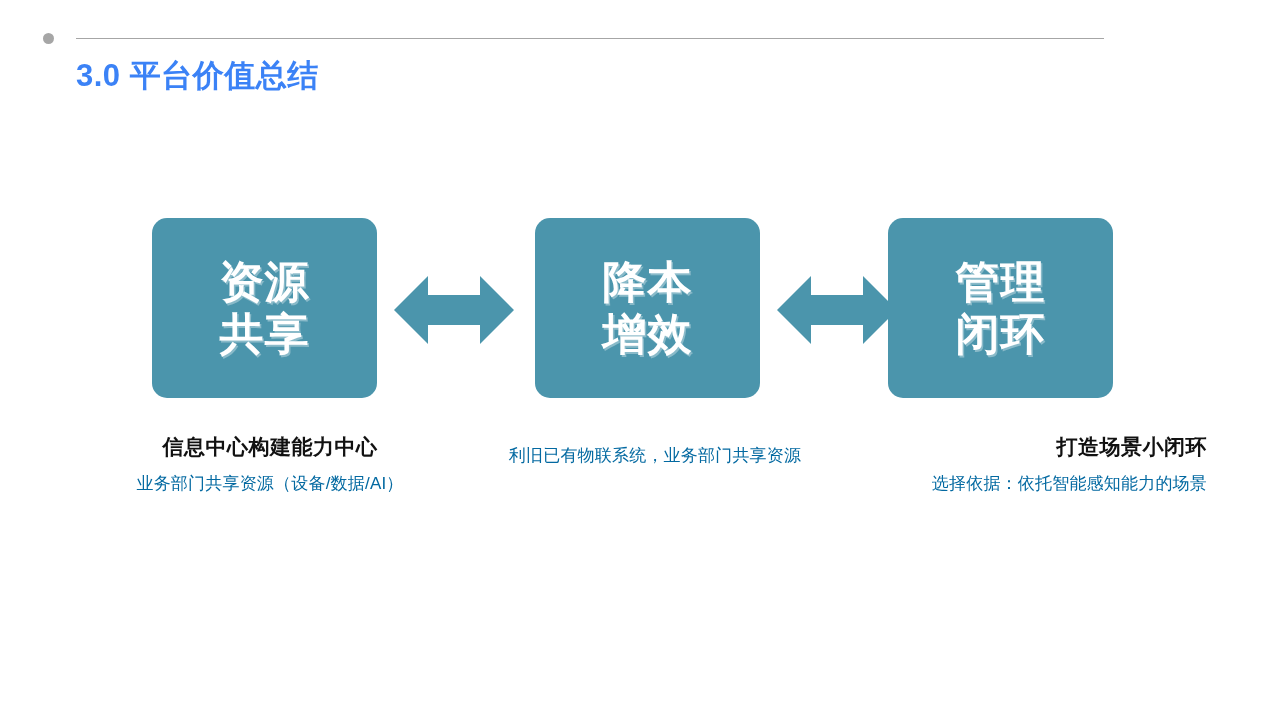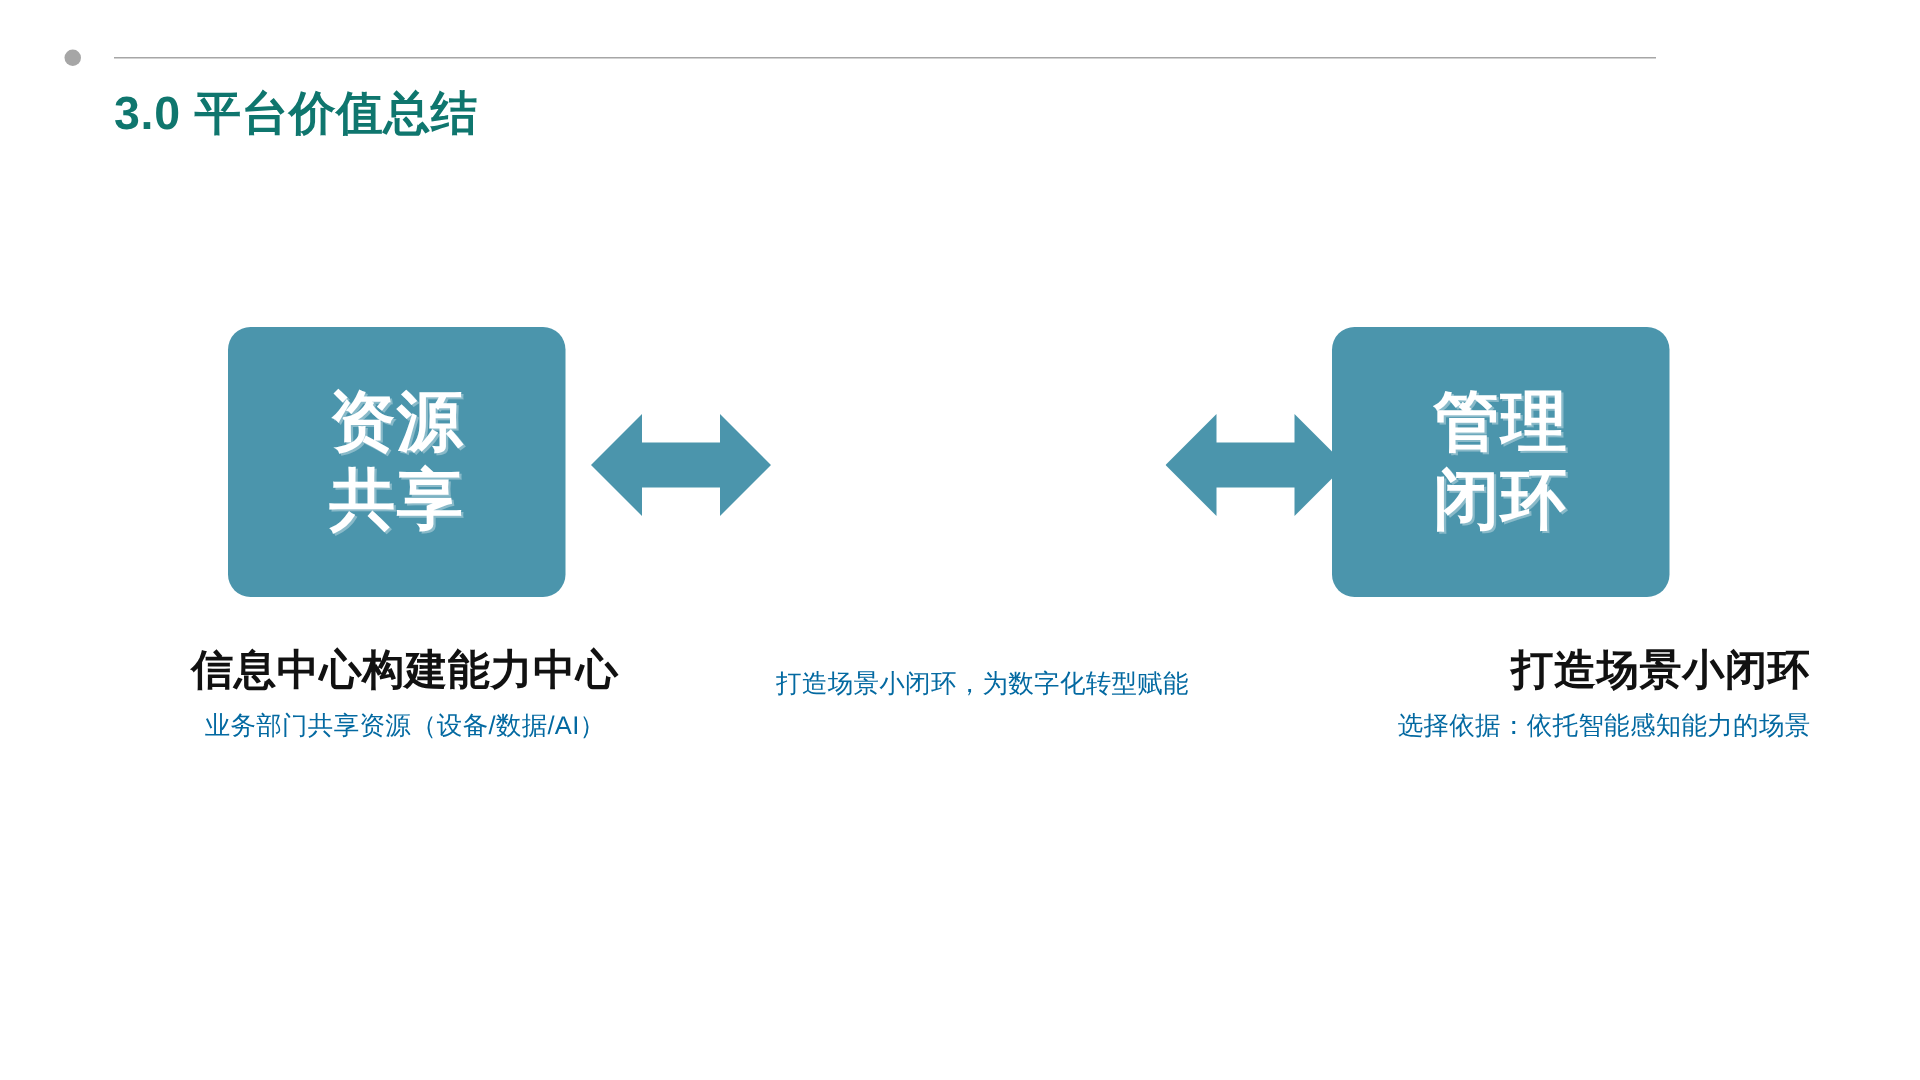--- a/index.html
+++ b/index.html
@@ -32,21 +32,21 @@
     width: 1028px;
     height: 1px;
     background: #a6a6a6;
   }
   .page-title {
     position: absolute;
     left: 76px;
     top: 56px;
     font-size: 31px;
     font-weight: bold;
-    color: #0f766e;
+    color: #3b82f6;
     letter-spacing: 0.5px;
     white-space: nowrap;
     line-height: 40px;
   }
 
   
   .diagram {
     position: absolute;
     left: 0;
     top: 0;
@@ -94,21 +94,21 @@
     position: absolute;
     width: 340px;
     text-align: center;
     top: 433px;
   }
   #caption-1 { left: 100px; }
   #caption-2 { left: 485px; }
   #caption-3 { left: 867px; text-align: right; }
 
   .caption-title {
-    font-size: 28px;
+    font-size: 21px;
     font-weight: bold;
     color: #111111;
     line-height: 28px;
     letter-spacing: 0.5px;
     white-space: nowrap;
   }
   .caption-sub {
     margin-top: 11px;
     font-size: 17px;
     font-weight: normal;
@@ -131,39 +131,43 @@
     <div class="node-label">资源
 共享</div>
   </div>
 
   <div class="arrow" id="arrow-1">
     <svg width="120" height="72" viewBox="0 0 120 72" xmlns="http://www.w3.org/2000/svg">
       <polygon points="0,36 34,2 34,21 86,21 86,2 120,36 86,70 86,51 34,51 34,70" fill="#4b95ac"></polygon>
     </svg>
   </div>
 
+  <div class="node-box" id="box-2">
+    <div class="node-label">降本
+增效</div>
+  </div>
 
   <div class="arrow" id="arrow-2">
     <svg width="120" height="72" viewBox="0 0 120 72" xmlns="http://www.w3.org/2000/svg">
       <polygon points="0,36 34,2 34,21 86,21 86,2 120,36 86,70 86,51 34,51 34,70" fill="#4b95ac"></polygon>
     </svg>
   </div>
 
   <div class="node-box" id="box-3">
     <div class="node-label">管理
 闭环</div>
   </div>
 
   <div class="caption" id="caption-1">
     <div class="caption-title">信息中心构建能力中心</div>
     <div class="caption-sub">业务部门共享资源（设备/数据/AI）</div>
   </div>
 
   <div class="caption" id="caption-2">
-    <div class="caption-sub">打造场景小闭环，为数字化转型赋能</div>
+    <div class="caption-sub">利旧已有物联系统，业务部门共享资源</div>
   </div>
 
   <div class="caption" id="caption-3">
     <div class="caption-title">打造场景小闭环</div>
     <div class="caption-sub">选择依据：依托智能感知能力的场景</div>
   </div>
 
 </div>
 
 </body></html>

